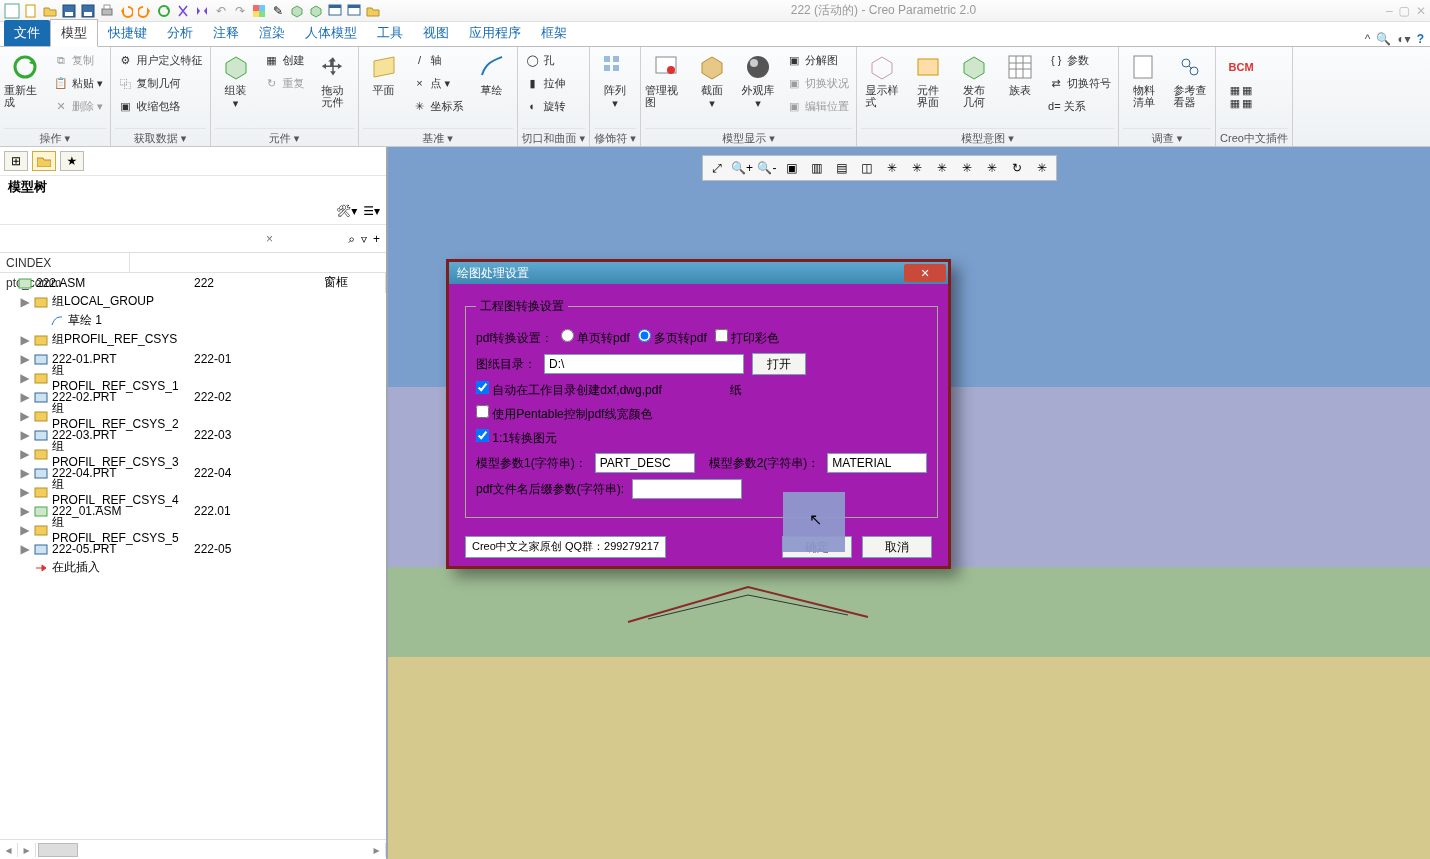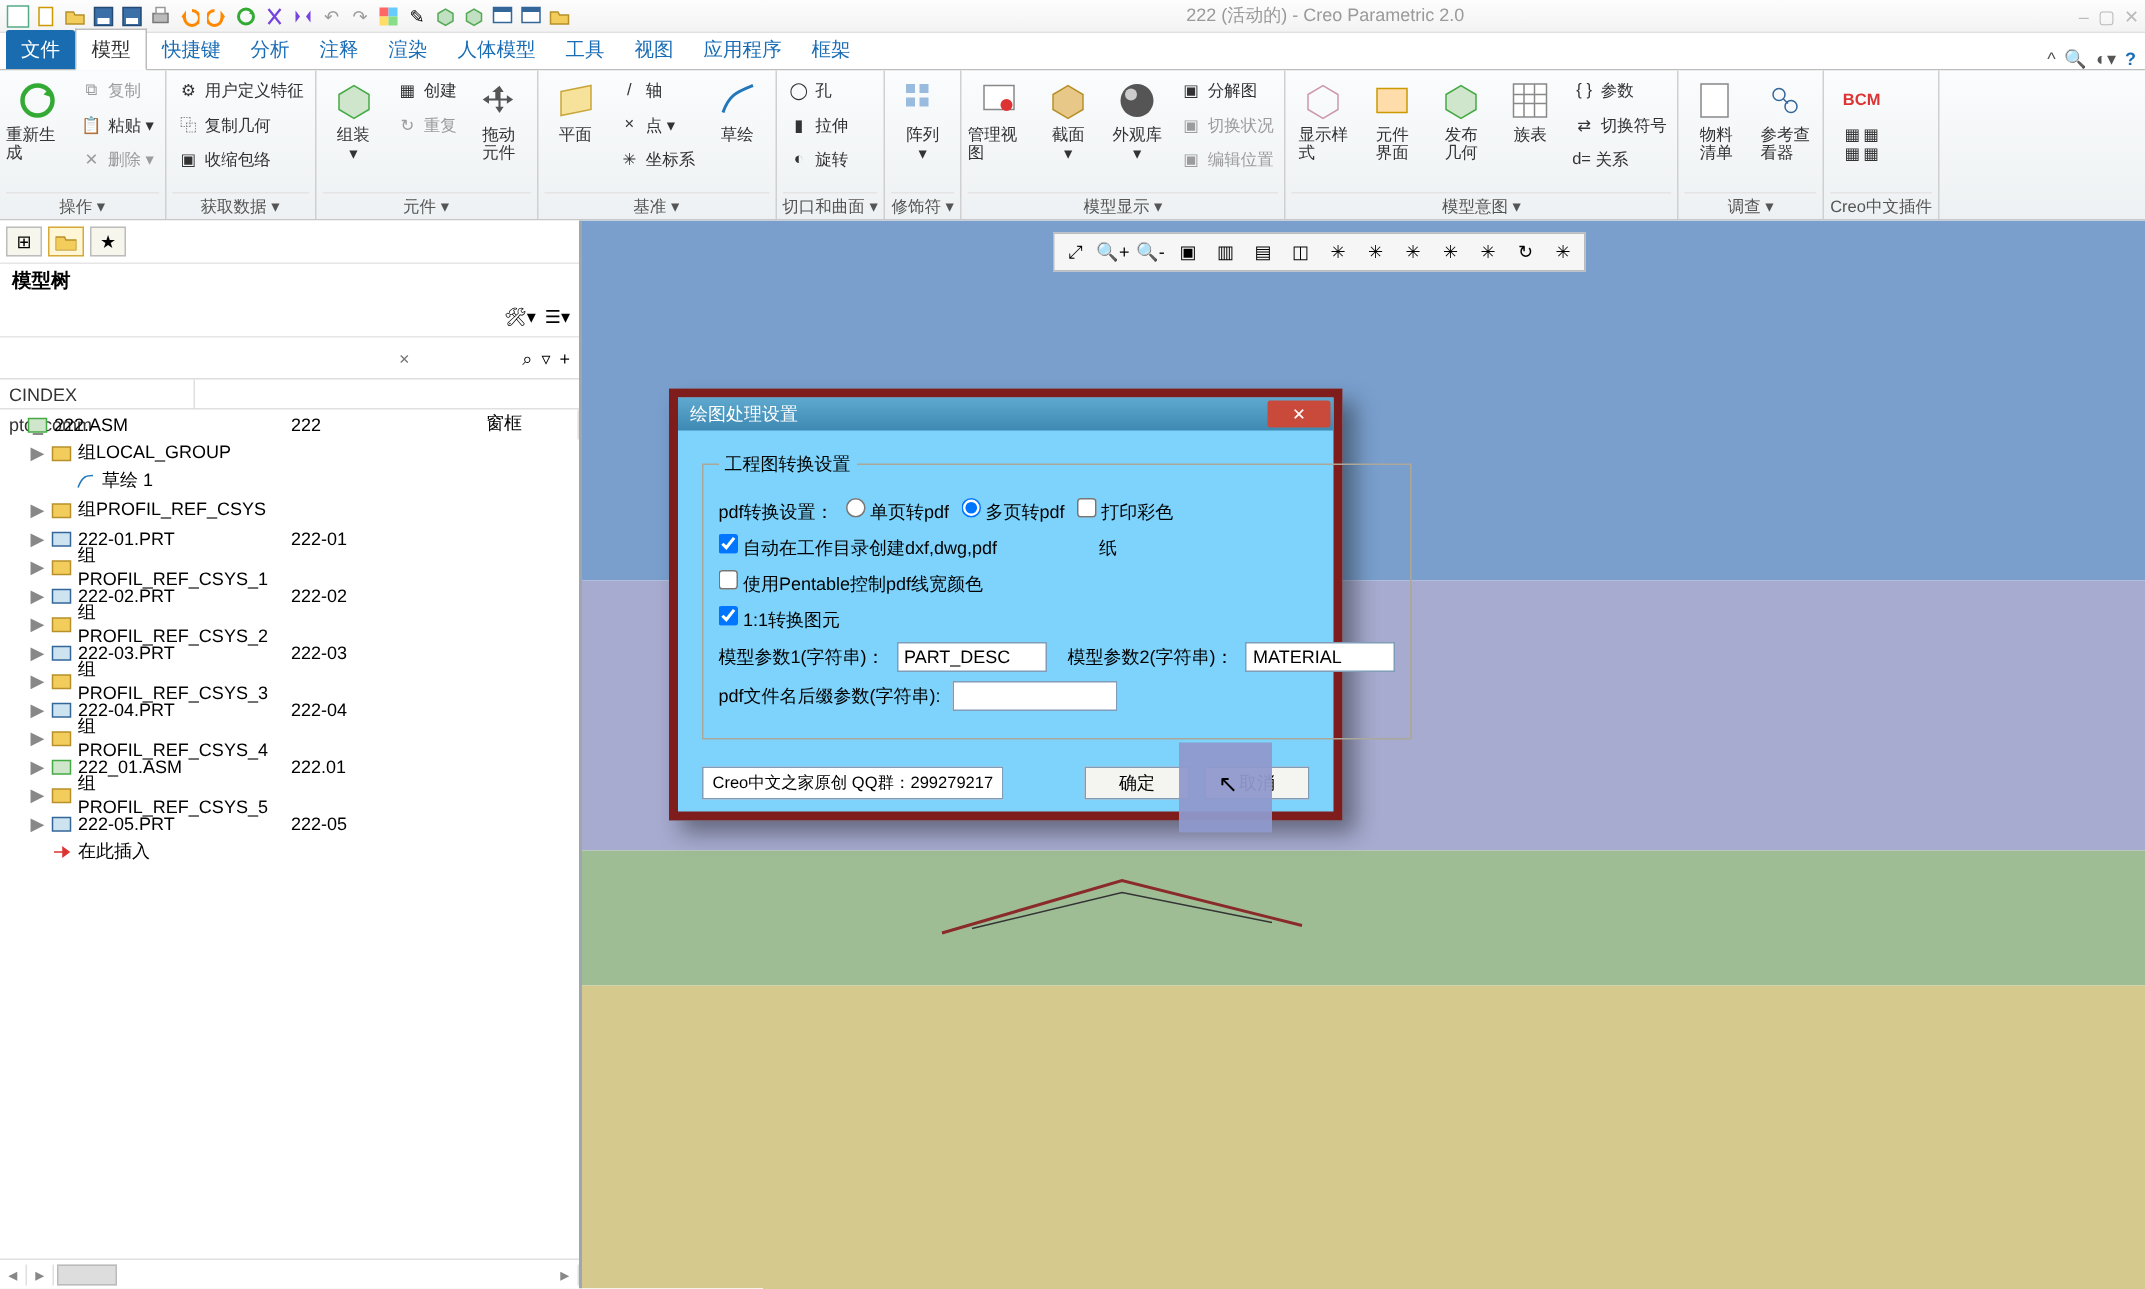--- a/index.html
+++ b/index.html
@@ -44,21 +44,21 @@
 .tico { width: 16px; height: 14px; margin: 0 3px; display: inline-flex; align-items: center; justify-content: center; }
 .tree-bottom { height: 20px; border-top: 1px solid #e0e0e0; display: flex; align-items: center; }
 .tree-bottom .sbtn { width: 18px; text-align: center; color: #888; border-right: 1px solid #e0e0e0; }
 .gfx { flex: 1; position: relative; overflow: hidden; }
 .gfx-bg1 { position: absolute; left: 0; right: 0; top: 0; height: 240px; background: #7a9fcd; }
 .gfx-bg2 { position: absolute; left: 0; right: 0; top: 240px; height: 180px; background: #a6abcf; }
 .gfx-bg3 { position: absolute; left: 0; right: 0; top: 420px; height: 90px; background: #9fbd95; }
 .gfx-bg4 { position: absolute; left: 0; right: 0; top: 510px; bottom: 0; background: #d6c98e; }
 .gfx-toolbar { position: absolute; top: 8px; left: 314px; height: 26px; background: #f6f6f6; border: 1px solid #bbb; display: flex; align-items: center; padding: 0 2px; gap: 1px; }
 .gfx-toolbar .gbtn { width: 24px; height: 22px; display: flex; align-items: center; justify-content: center; cursor: pointer; }
-.dialog { position: absolute; top: 112px; left: 58px; width: 449px; background: #7dd3fc; border: 6px solid #7f1d1d; box-shadow: 8px 8px 14px rgba(0,0,0,.4); }
+.dialog { position: absolute; top: 112px; left: 58px; width: 505px; background: #a21caf; border: 3px solid #7f1d1d; box-shadow: 8px 8px 14px rgba(0,0,0,.4); }
 .dlg-title { height: 22px; background: linear-gradient(#5fa9cf,#3d89b3); display: flex; align-items: center; padding-left: 8px; color: #fff; font-size: 12px; }
 .dlg-close { margin-left: auto; width: 42px; height: 18px; background: #c94a3b; color: #fff; display: flex; align-items: center; justify-content: center; margin-right: 2px; border-radius: 2px; cursor: pointer; font-size: 11px; }
 .dlg-body { padding: 14px 16px 8px; }
 fieldset { border: 1px solid #aca899; padding: 8px 10px 12px; }
 legend { font-size: 12px; padding: 0 4px; }
 .frow { display: flex; align-items: center; margin: 6px 0; font-size: 12px; gap: 8px; }
 .frow label { white-space: nowrap; }
 .frow input[type=text] { border: 1px solid #7f9db9; height: 20px; padding: 0 4px; font-size: 12px; }
 .btn { border: 1px solid #7f9db9; background: #f4f4f0; height: 22px; padding: 0 14px; font-size: 12px; cursor: pointer; }
 .dlg-foot { display: flex; margin-top: 18px; gap: 10px; }
@@ -777,20 +777,25 @@
         <div class="dlg-body">
           <fieldset>
             <legend>工程图转换设置</legend>
             <div class="frow">
               <label>pdf转换设置：</label>
               <label><input type="radio" name="pdfm" style=""> <span>单页转pdf</span></label>
               <label><input type="radio" name="pdfm" checked="" style=""> <span>多页转pdf</span></label>
               <label><input type="checkbox" style=""> <span>打印彩色</span></label>
             </div>
             <div class="frow">
+              <label>图纸目录：</label>
+              <input type="text" style="width: 200px;" value="D:\">
+              <button class="btn">打开</button>
+            </div>
+            <div class="frow">
               <label><input type="checkbox" checked="" style=""> <span>自动在工作目录创建dxf,dwg,pdf</span></label>
               <span style="margin-left:60px">纸</span>
             </div>
             <div class="frow">
               <label><input type="checkbox" style=""> <span>使用Pentable控制pdf线宽颜色</span></label>
             </div>
             <div class="frow">
               <label><input type="checkbox" checked="" style=""> <span>1:1转换图元</span></label>
             </div>
             <div class="frow">

